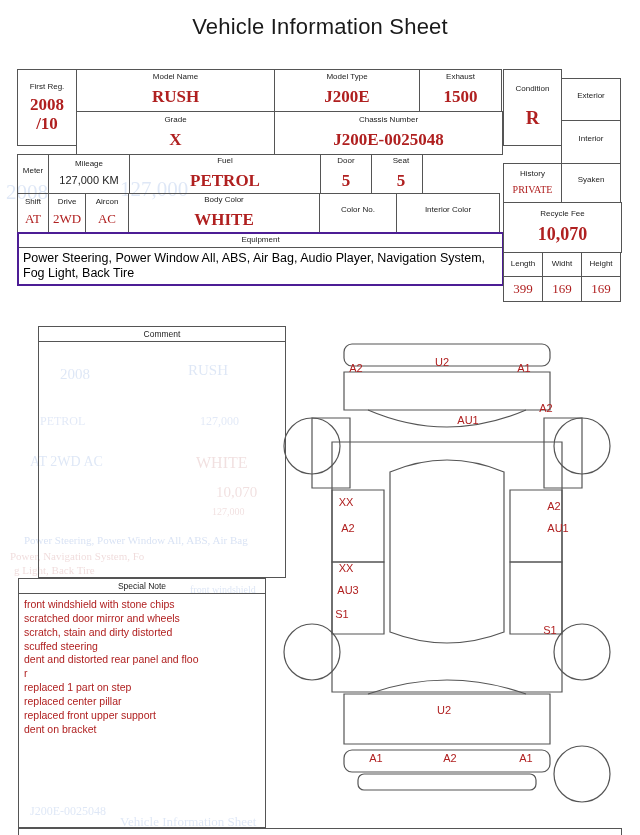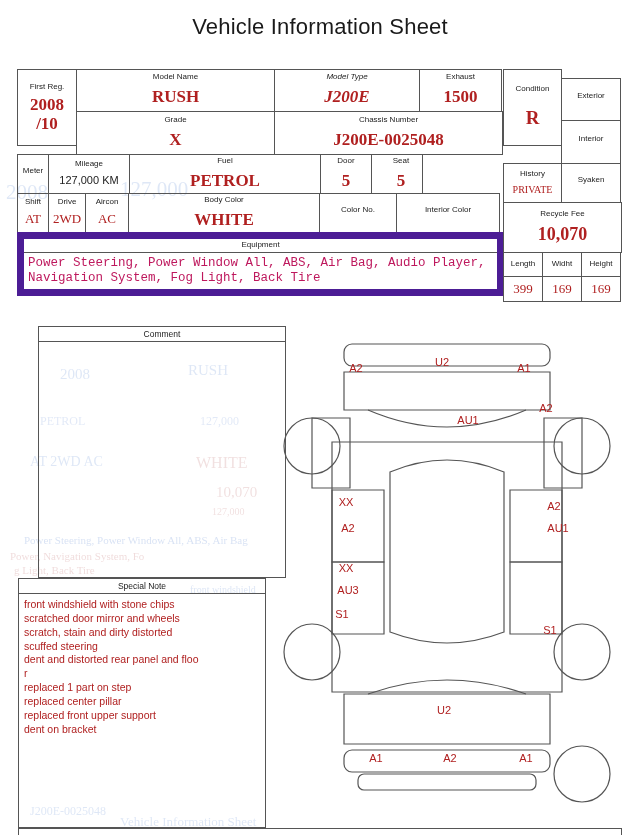--- a/index.html
+++ b/index.html
@@ -45,27 +45,27 @@
   
   .upper { position: absolute; left: 18px; top: 56px; width: 604px; }
   .row { display: flex; }
 
   
   .main-left { width: 486px; }
   .main-right { width: 118px; }
 
   
   .cell { border: 1px solid #555; margin: -1px 0 0 -1px; display: flex; flex-direction: column; justify-content: center; }
-  .cellh { border: 7px solid #4c1d95; margin: -1px 0 0 -1px; }
+  .cellh { border: 2px solid #4c1d95; margin: -1px 0 0 -1px; }
 
   .eqbox {
     border: 1px solid #555; margin: -1px 0 0 -1px;
     padding: 3px 4px 4px 4px;
-    color: #be185d;
-    font-family: Liberation Mono, monospace;
+    color: #000000;
+    font-family: Liberation Sans, sans-serif;
     font-size: 12.5px;
     line-height: 1.25;
   }
 
   
   .comment-panel { position: absolute; left: 18px; top: 312px; width: 248px; height: 252px; border: 1px solid #555; margin-left: 20px; }
   .note-panel { position: absolute; left: 18px; top: 564px; width: 248px; height: 250px; border: 1px solid #555; }
   .panel-hd { font-size: 8.5px; text-align: center; border-bottom: 1px solid #555; padding: 2px; color: #222; }
   .note-list {
     padding: 4px 5px;
@@ -148,21 +148,21 @@
             <div class="val big" style="padding:1px 0 0 0;">2008</div>
             <div class="val big" style="padding:0;">/10</div>
           </div>
 
           <div style="width:427px;">
             <div class="row">
               <div class="cell" style="width:199px;height:43px;">
                 <div class="lbl">Model Name</div>
                 <div class="val big">RUSH</div>
               </div>
-              <div class="cell" style="width:146px;height:43px;font-style:italic;">
+              <div class="cell" style="width:146px;height:43px;">
                 <div class="lbl">Model Type</div>
                 <div class="val big">J200E</div>
               </div>
               <div class="cell" style="width:83px;height:43px;">
                 <div class="lbl">Exhaust</div>
                 <div class="val big">1500</div>
               </div>
             </div>
             <div class="row">
               <div class="cell" style="width:199px;height:44px;">

